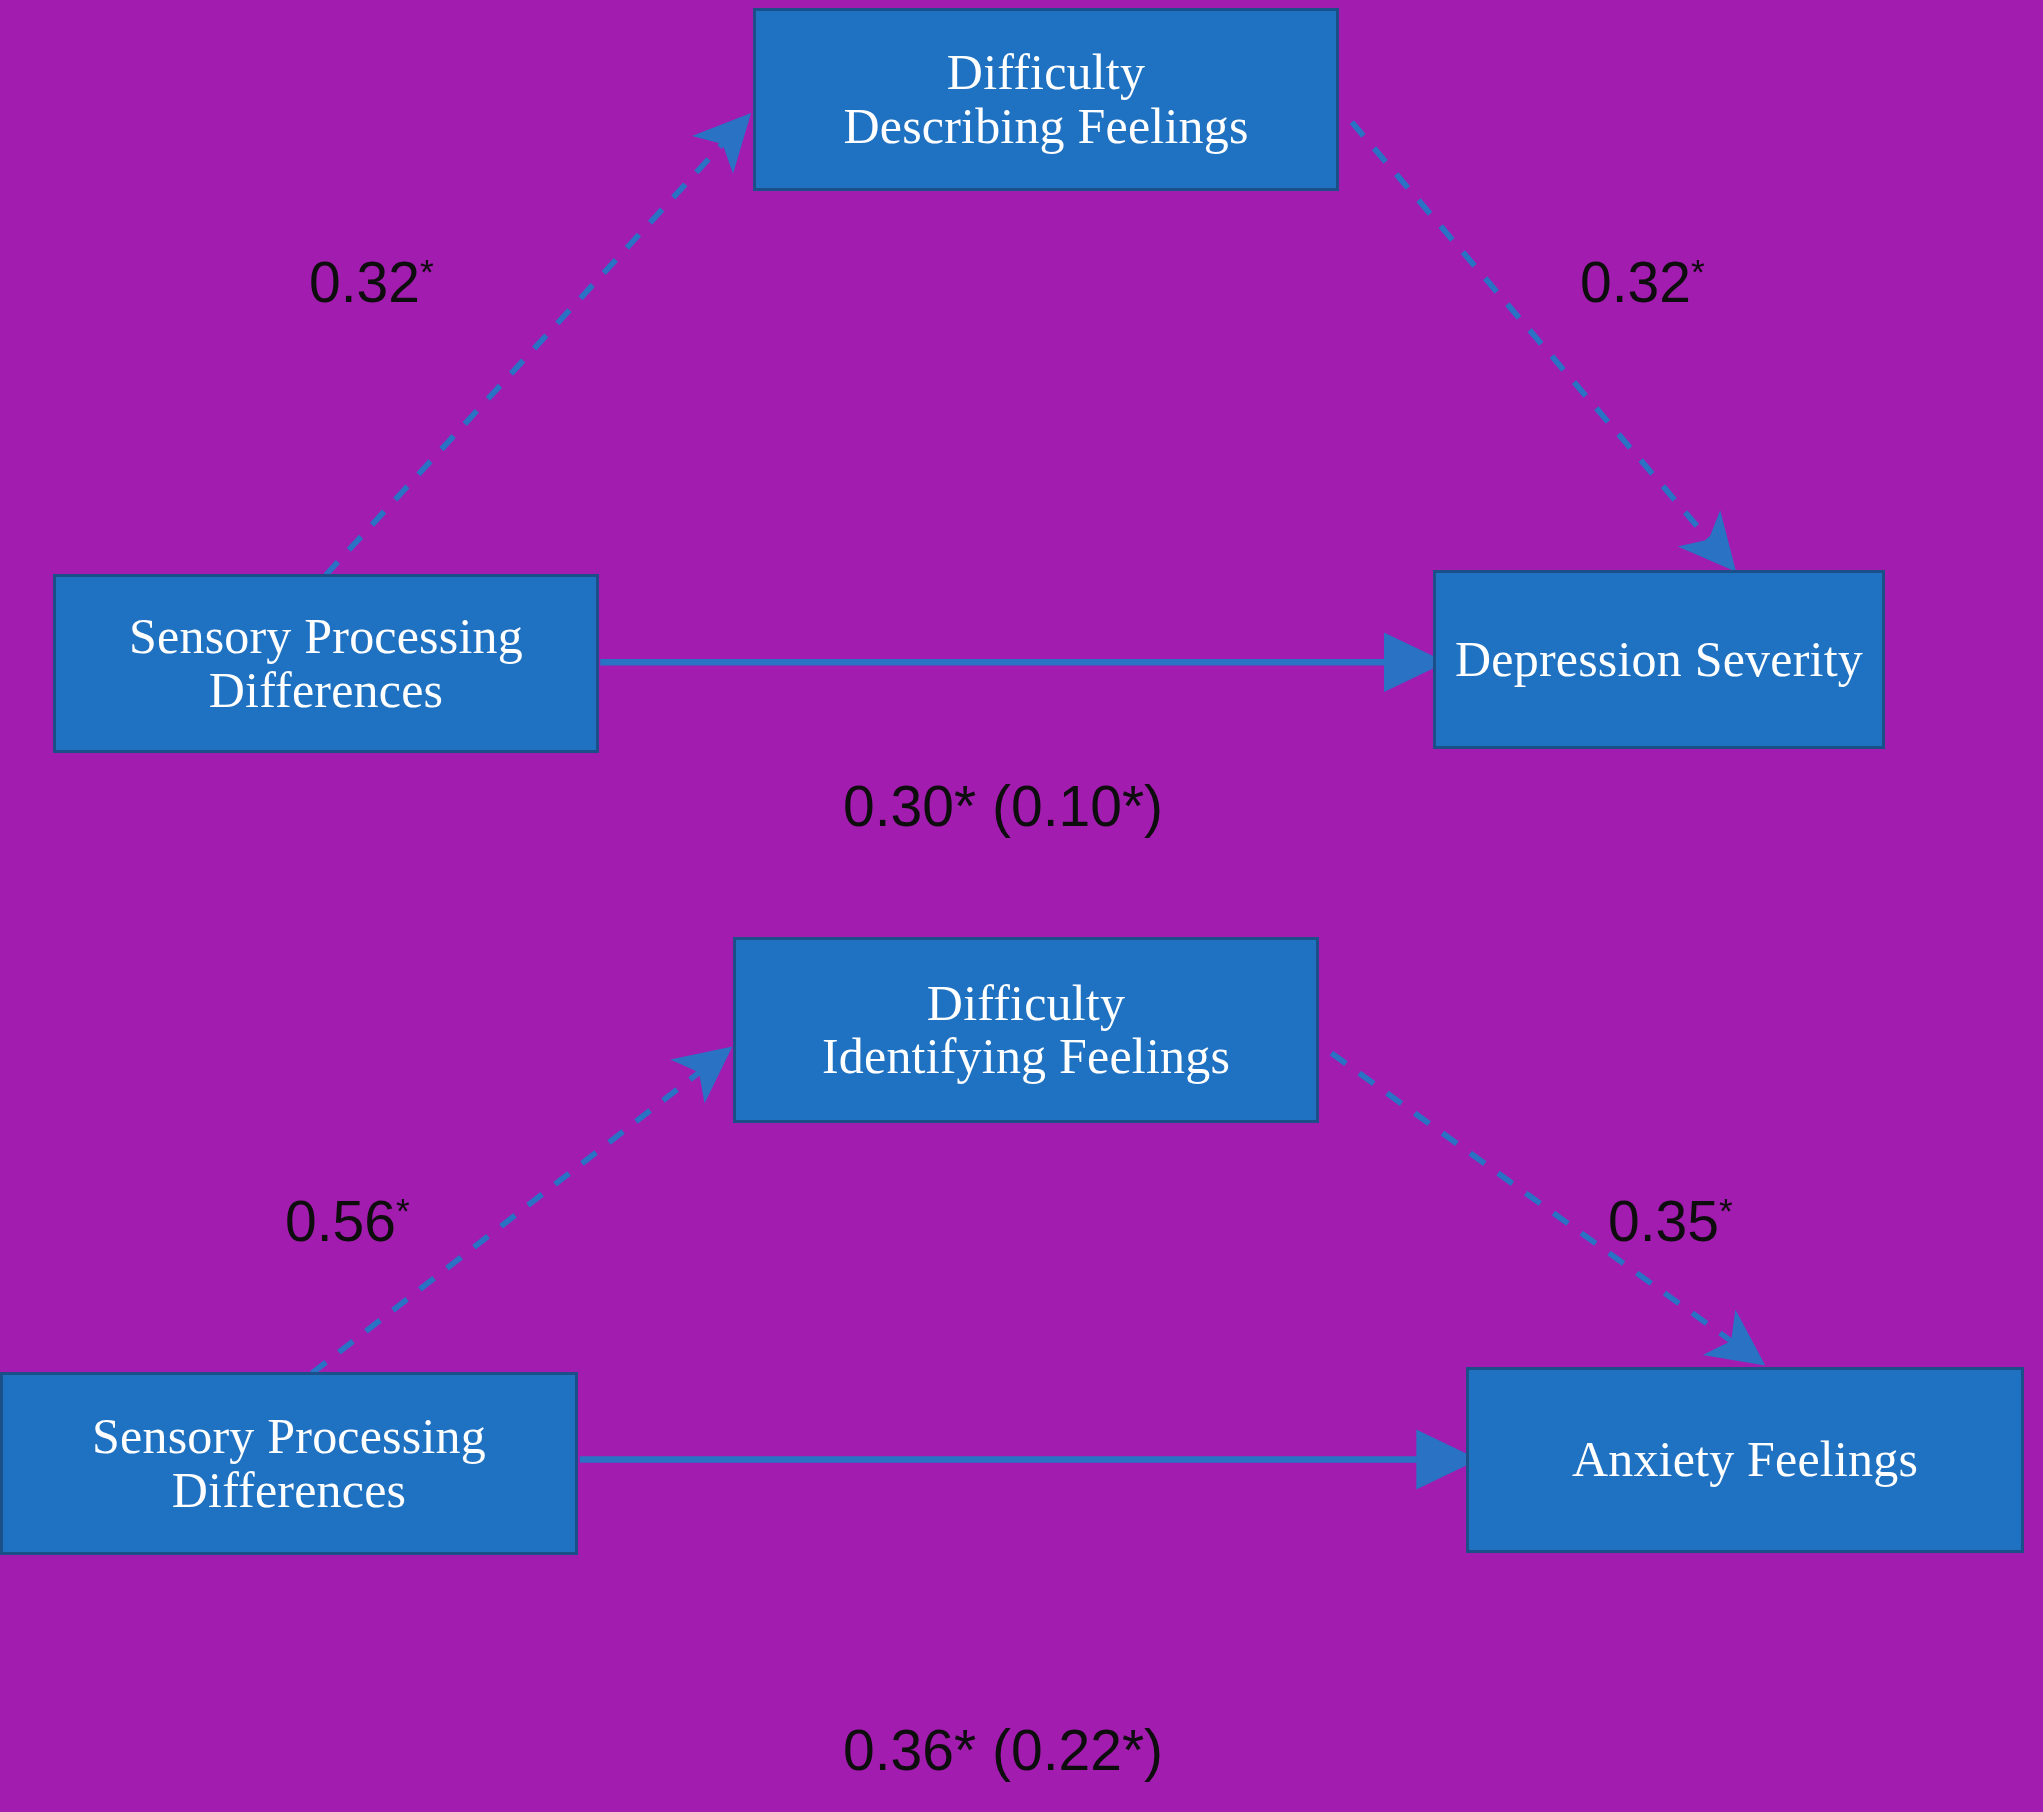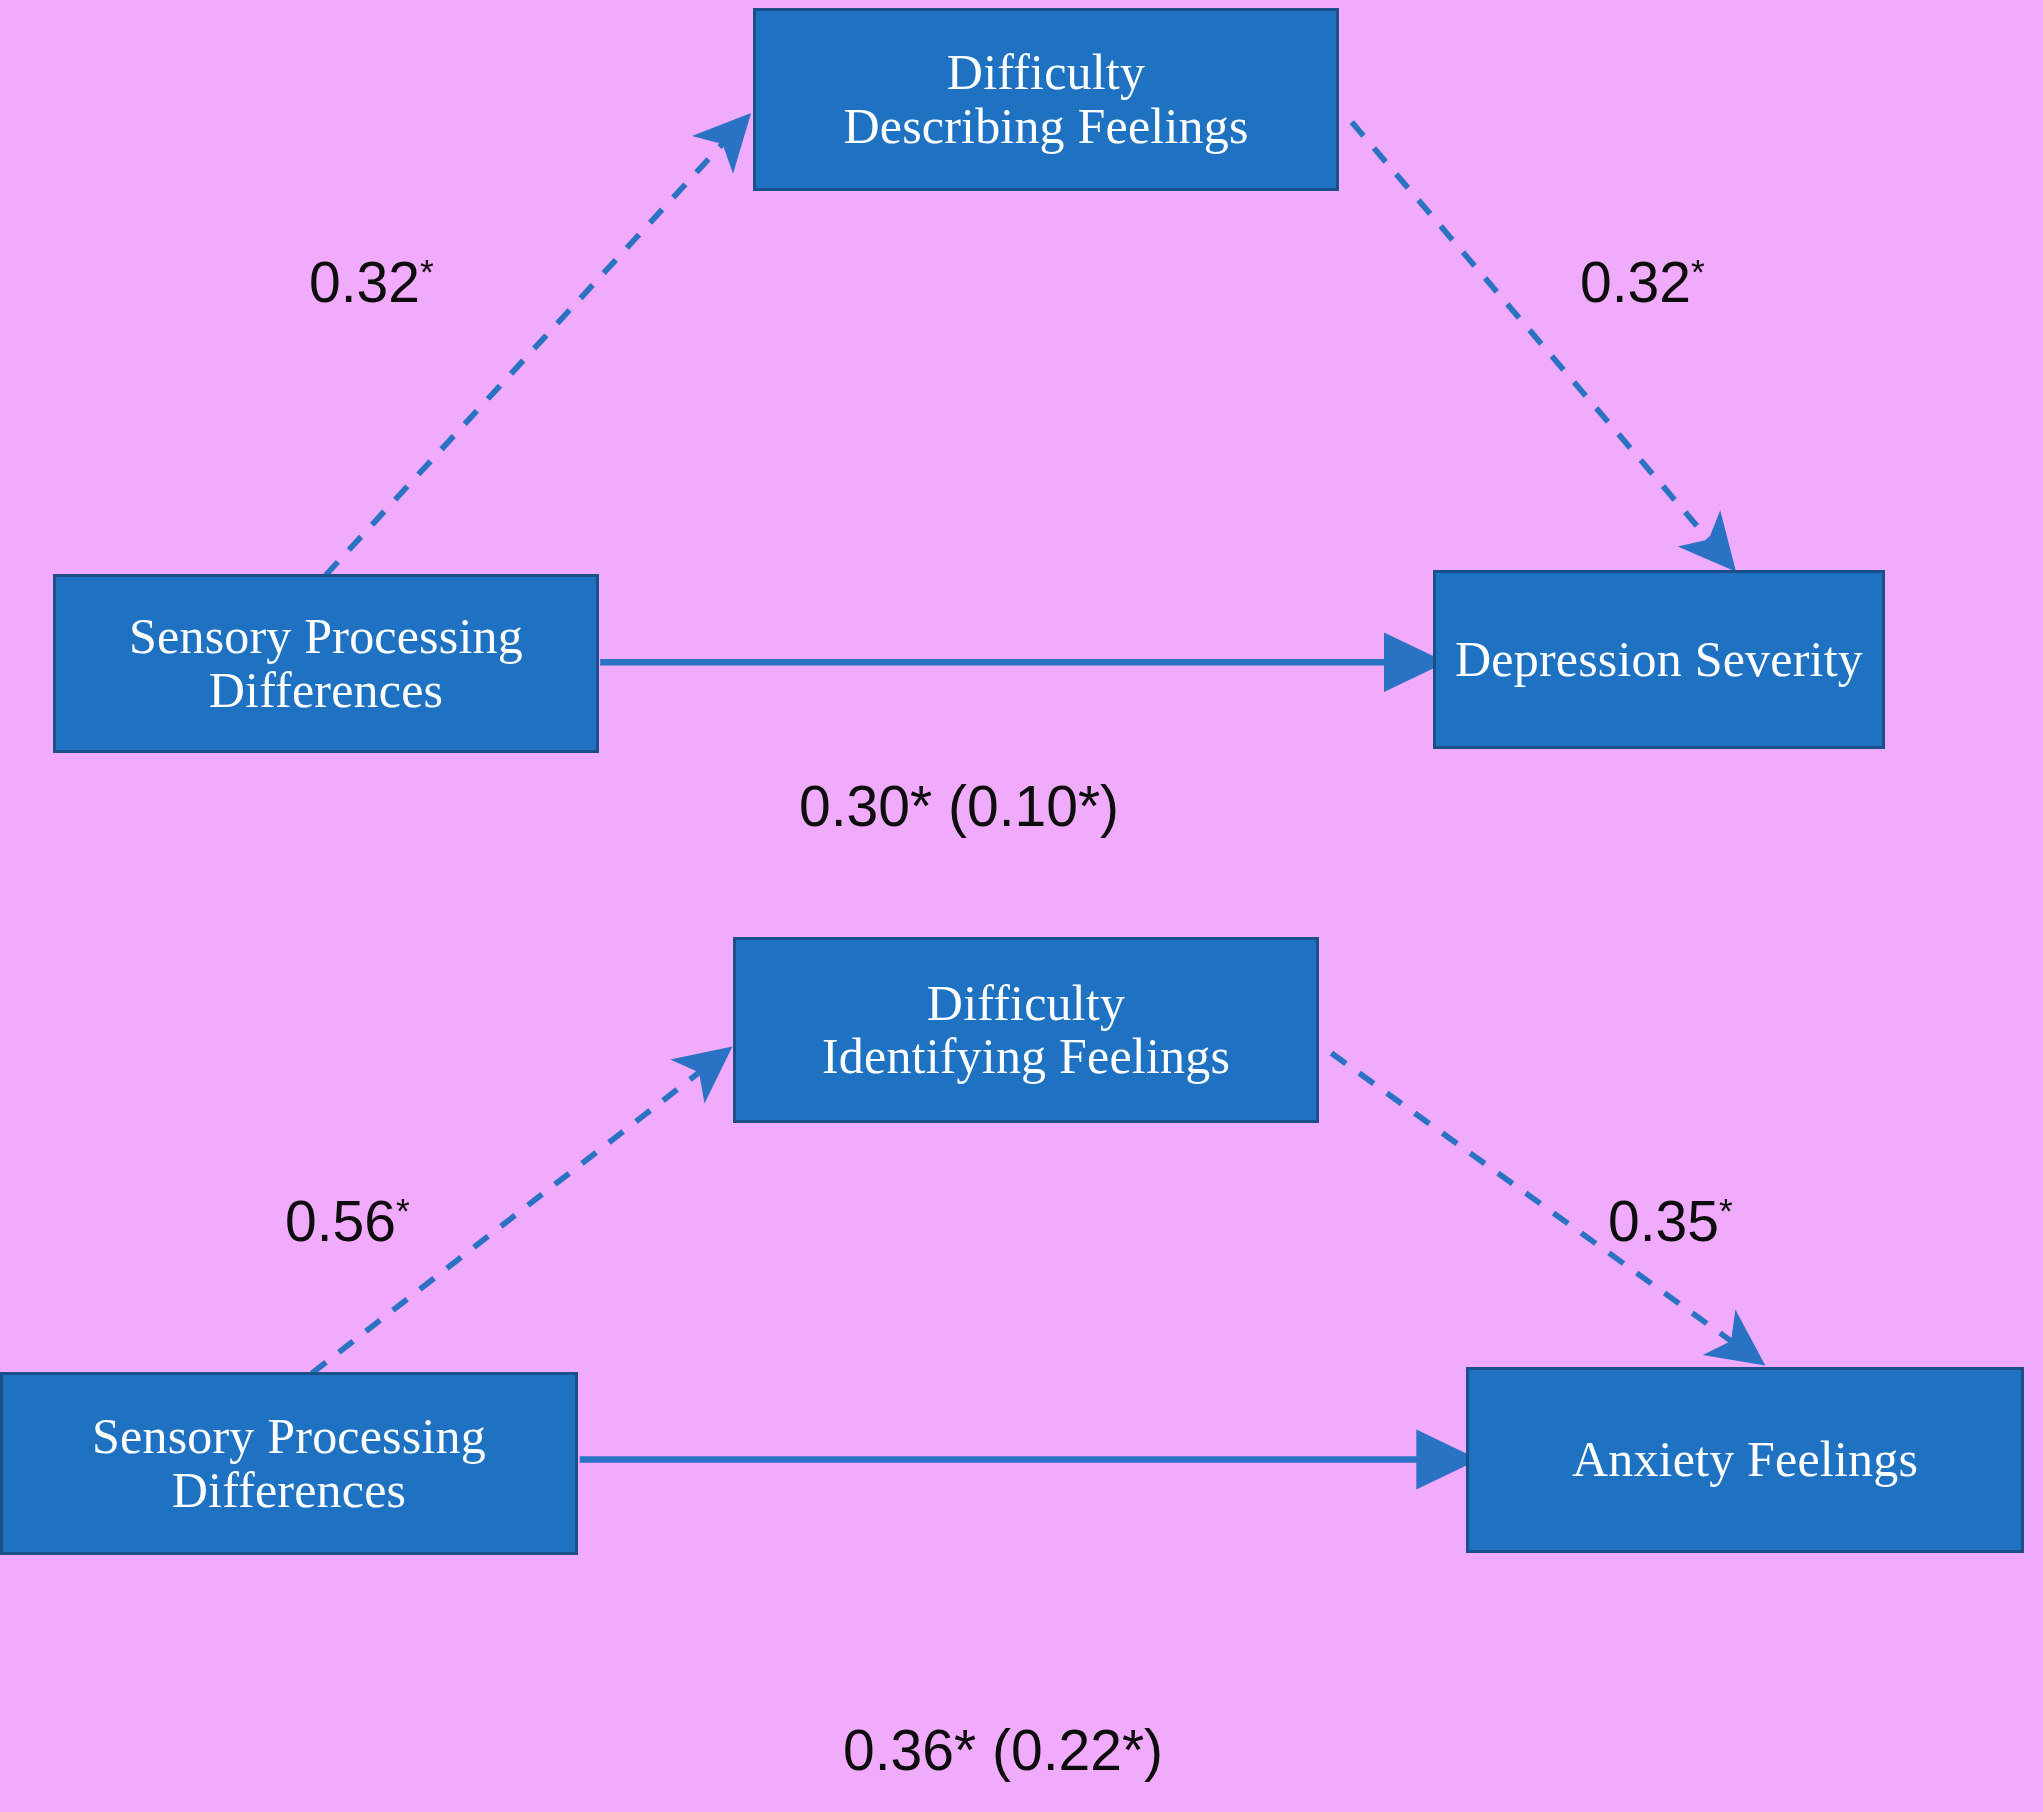--- a/index.html
+++ b/index.html
@@ -8,21 +8,21 @@
     padding: 0;
     background: #ffffff;
   }
   body {
     font-family: "Liberation Sans", sans-serif;
   }
   #figure {
     position: relative;
     width: 2044px;
     height: 1812px;
-    background: #f0abfc;
+    background: #a21caf;
     overflow: hidden;
   }
   .panel {
     position: absolute;
     left: 0;
     width: 2044px;
   }
   #panel-top    { top: 0px;    height: 896px; }
   #panel-bottom { top: 896px; height: 917px; }
 
@@ -74,21 +74,21 @@
     vertical-align: 0.52em;
   }
 
   
   #box-med-top   { left: 753px;  top: 8.1px;   width: 586px;  height: 183px; }
   #box-src-top   { left: 53px;   top: 574px;  width: 546px;  height: 179px; }
   #box-out-top   { left: 1433px; top: 570px;  width: 452px;  height: 179px; }
 
   #lbl-a-top     { left: 309px;  top: 254px; }
   #lbl-b-top     { left: 1580px; top: 254px; }
-  #lbl-c-top     { left: 799px; top: 778px; }
+  #lbl-c-top     { left: 843px; top: 778px; }
 
   
   #box-med-bot   { left: 733px;  top: 41px;   width: 586px;  height: 186px; }
   #box-src-bot   { left: 0px;    top: 476px;  width: 578px;  height: 183px; }
   #box-out-bot   { left: 1466px; top: 471px;  width: 558px;  height: 186px; }
 
   #lbl-a-bot     { left: 285px;  top: 297px; }
   #lbl-b-bot     { left: 1608px; top: 297px; }
   #lbl-c-bot     { left: 843px; top: 826px; text-align: right; }
 </style>

